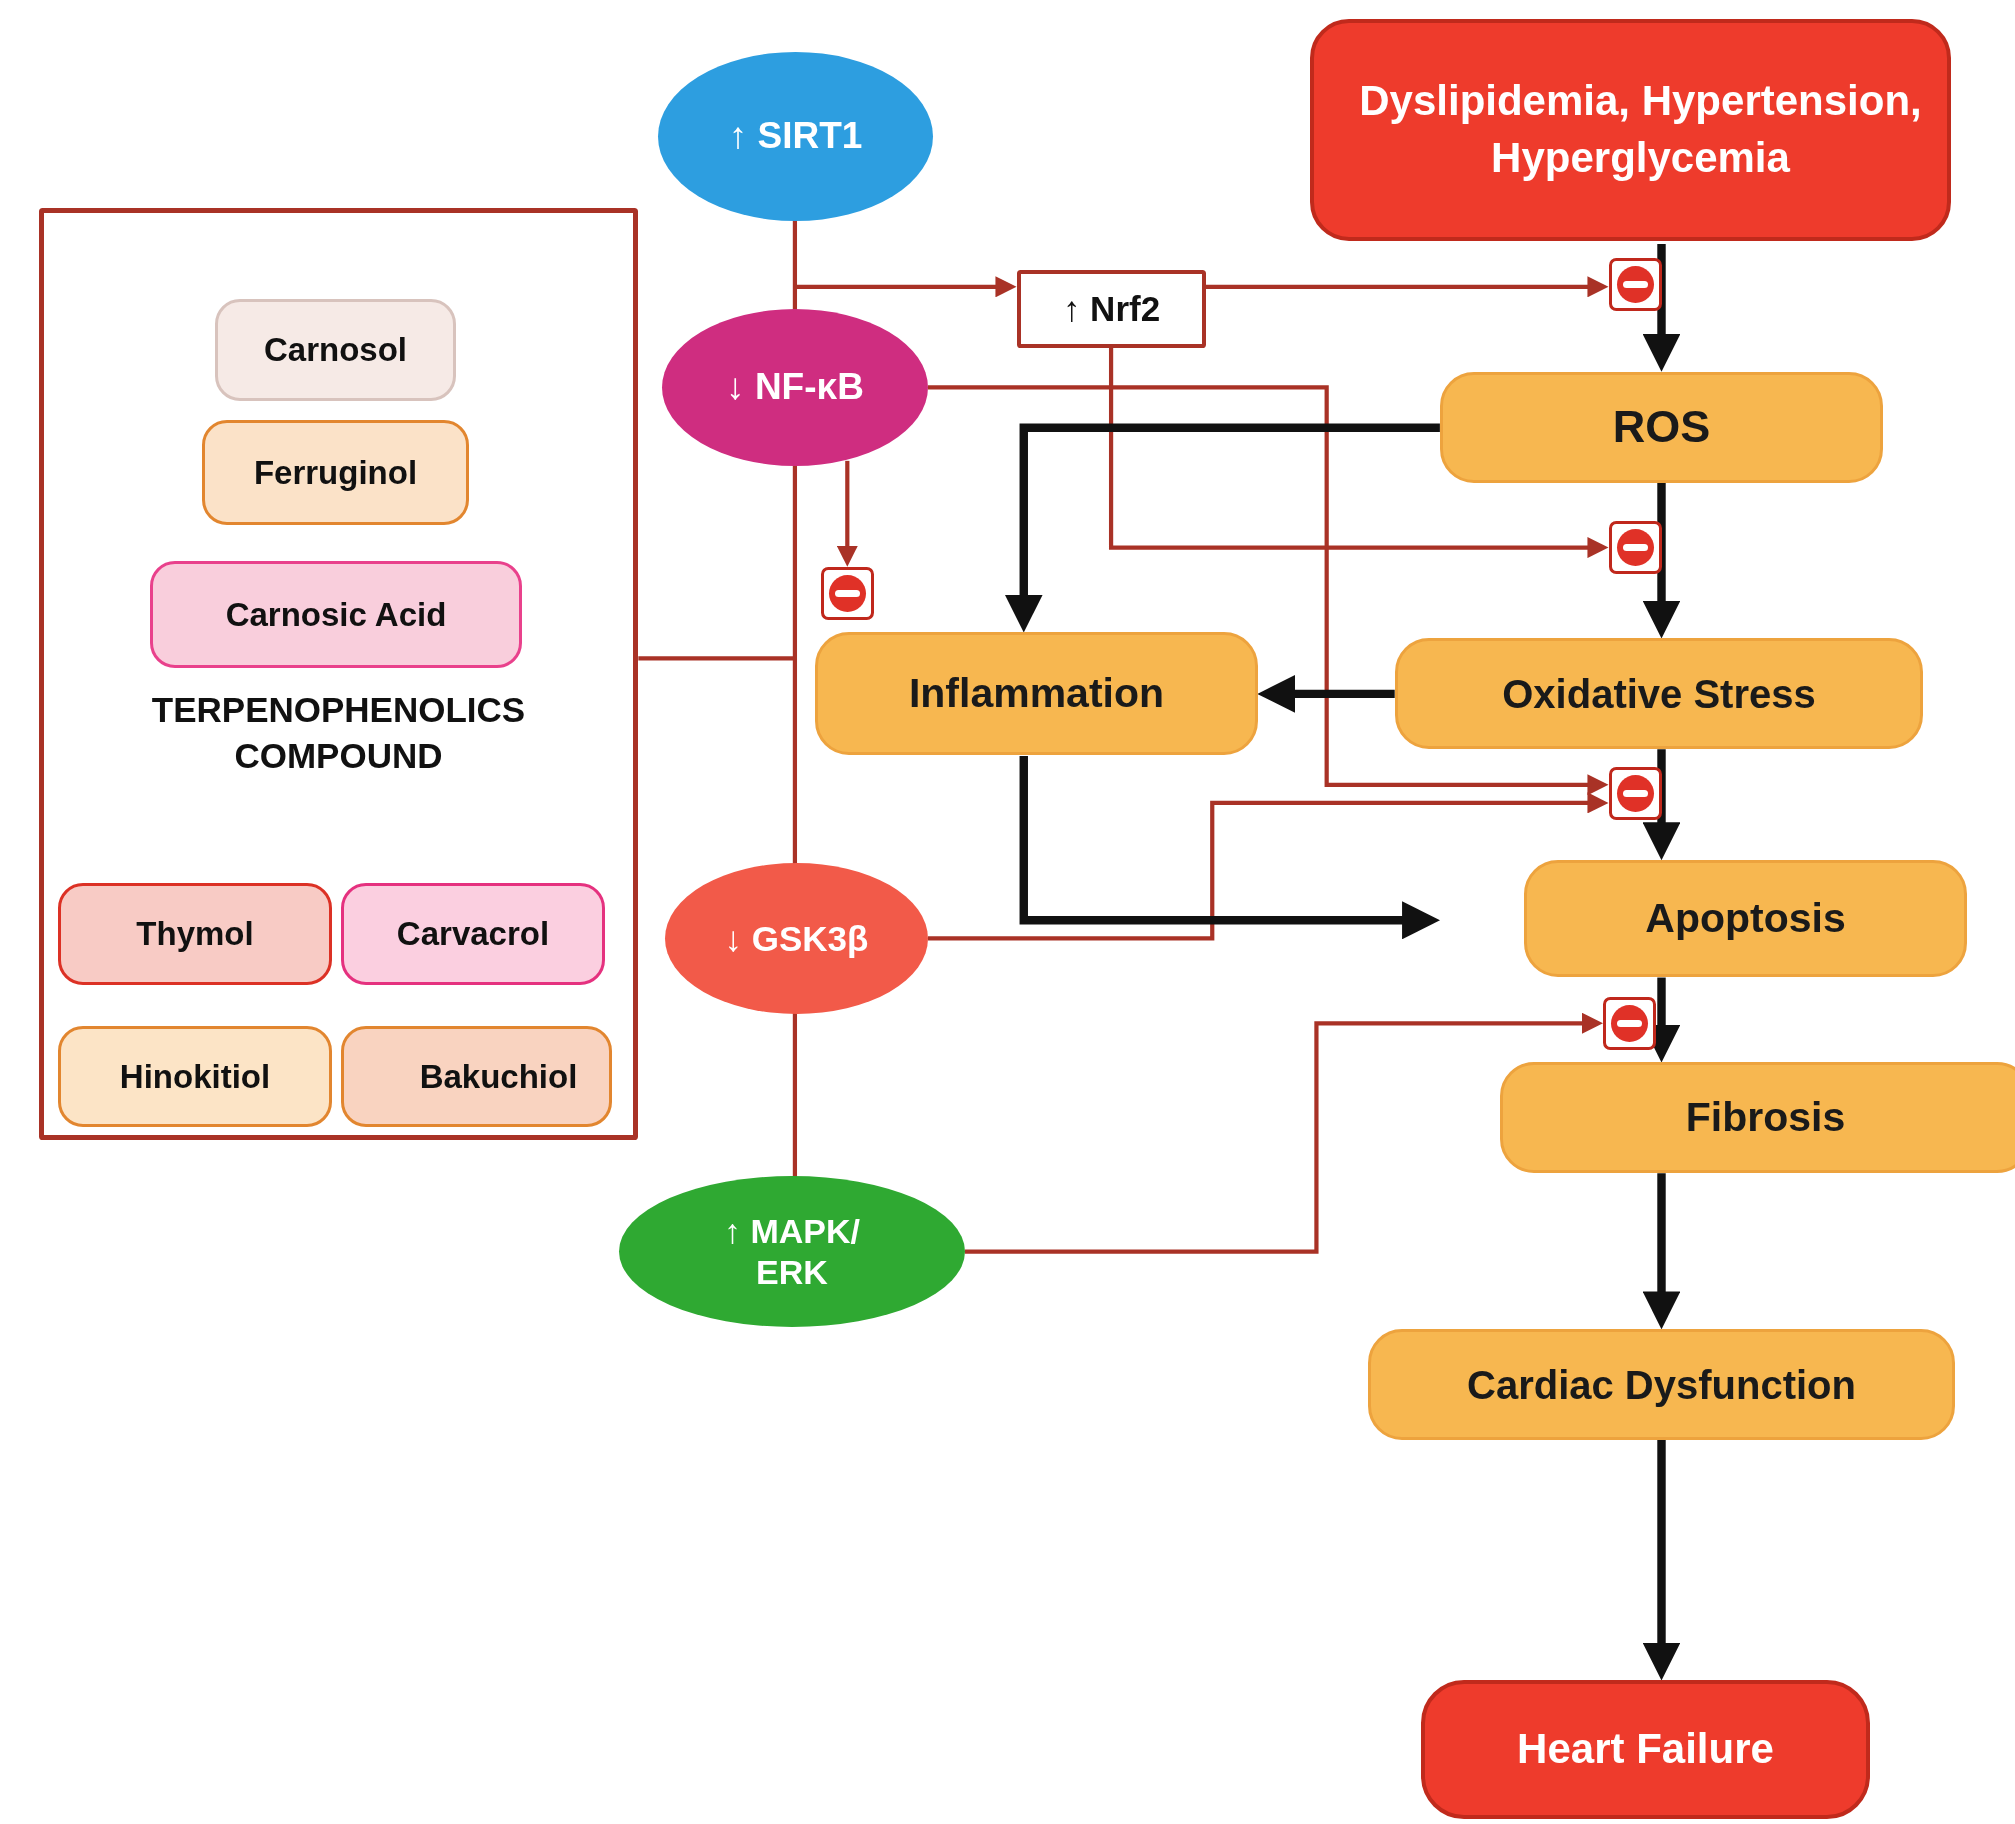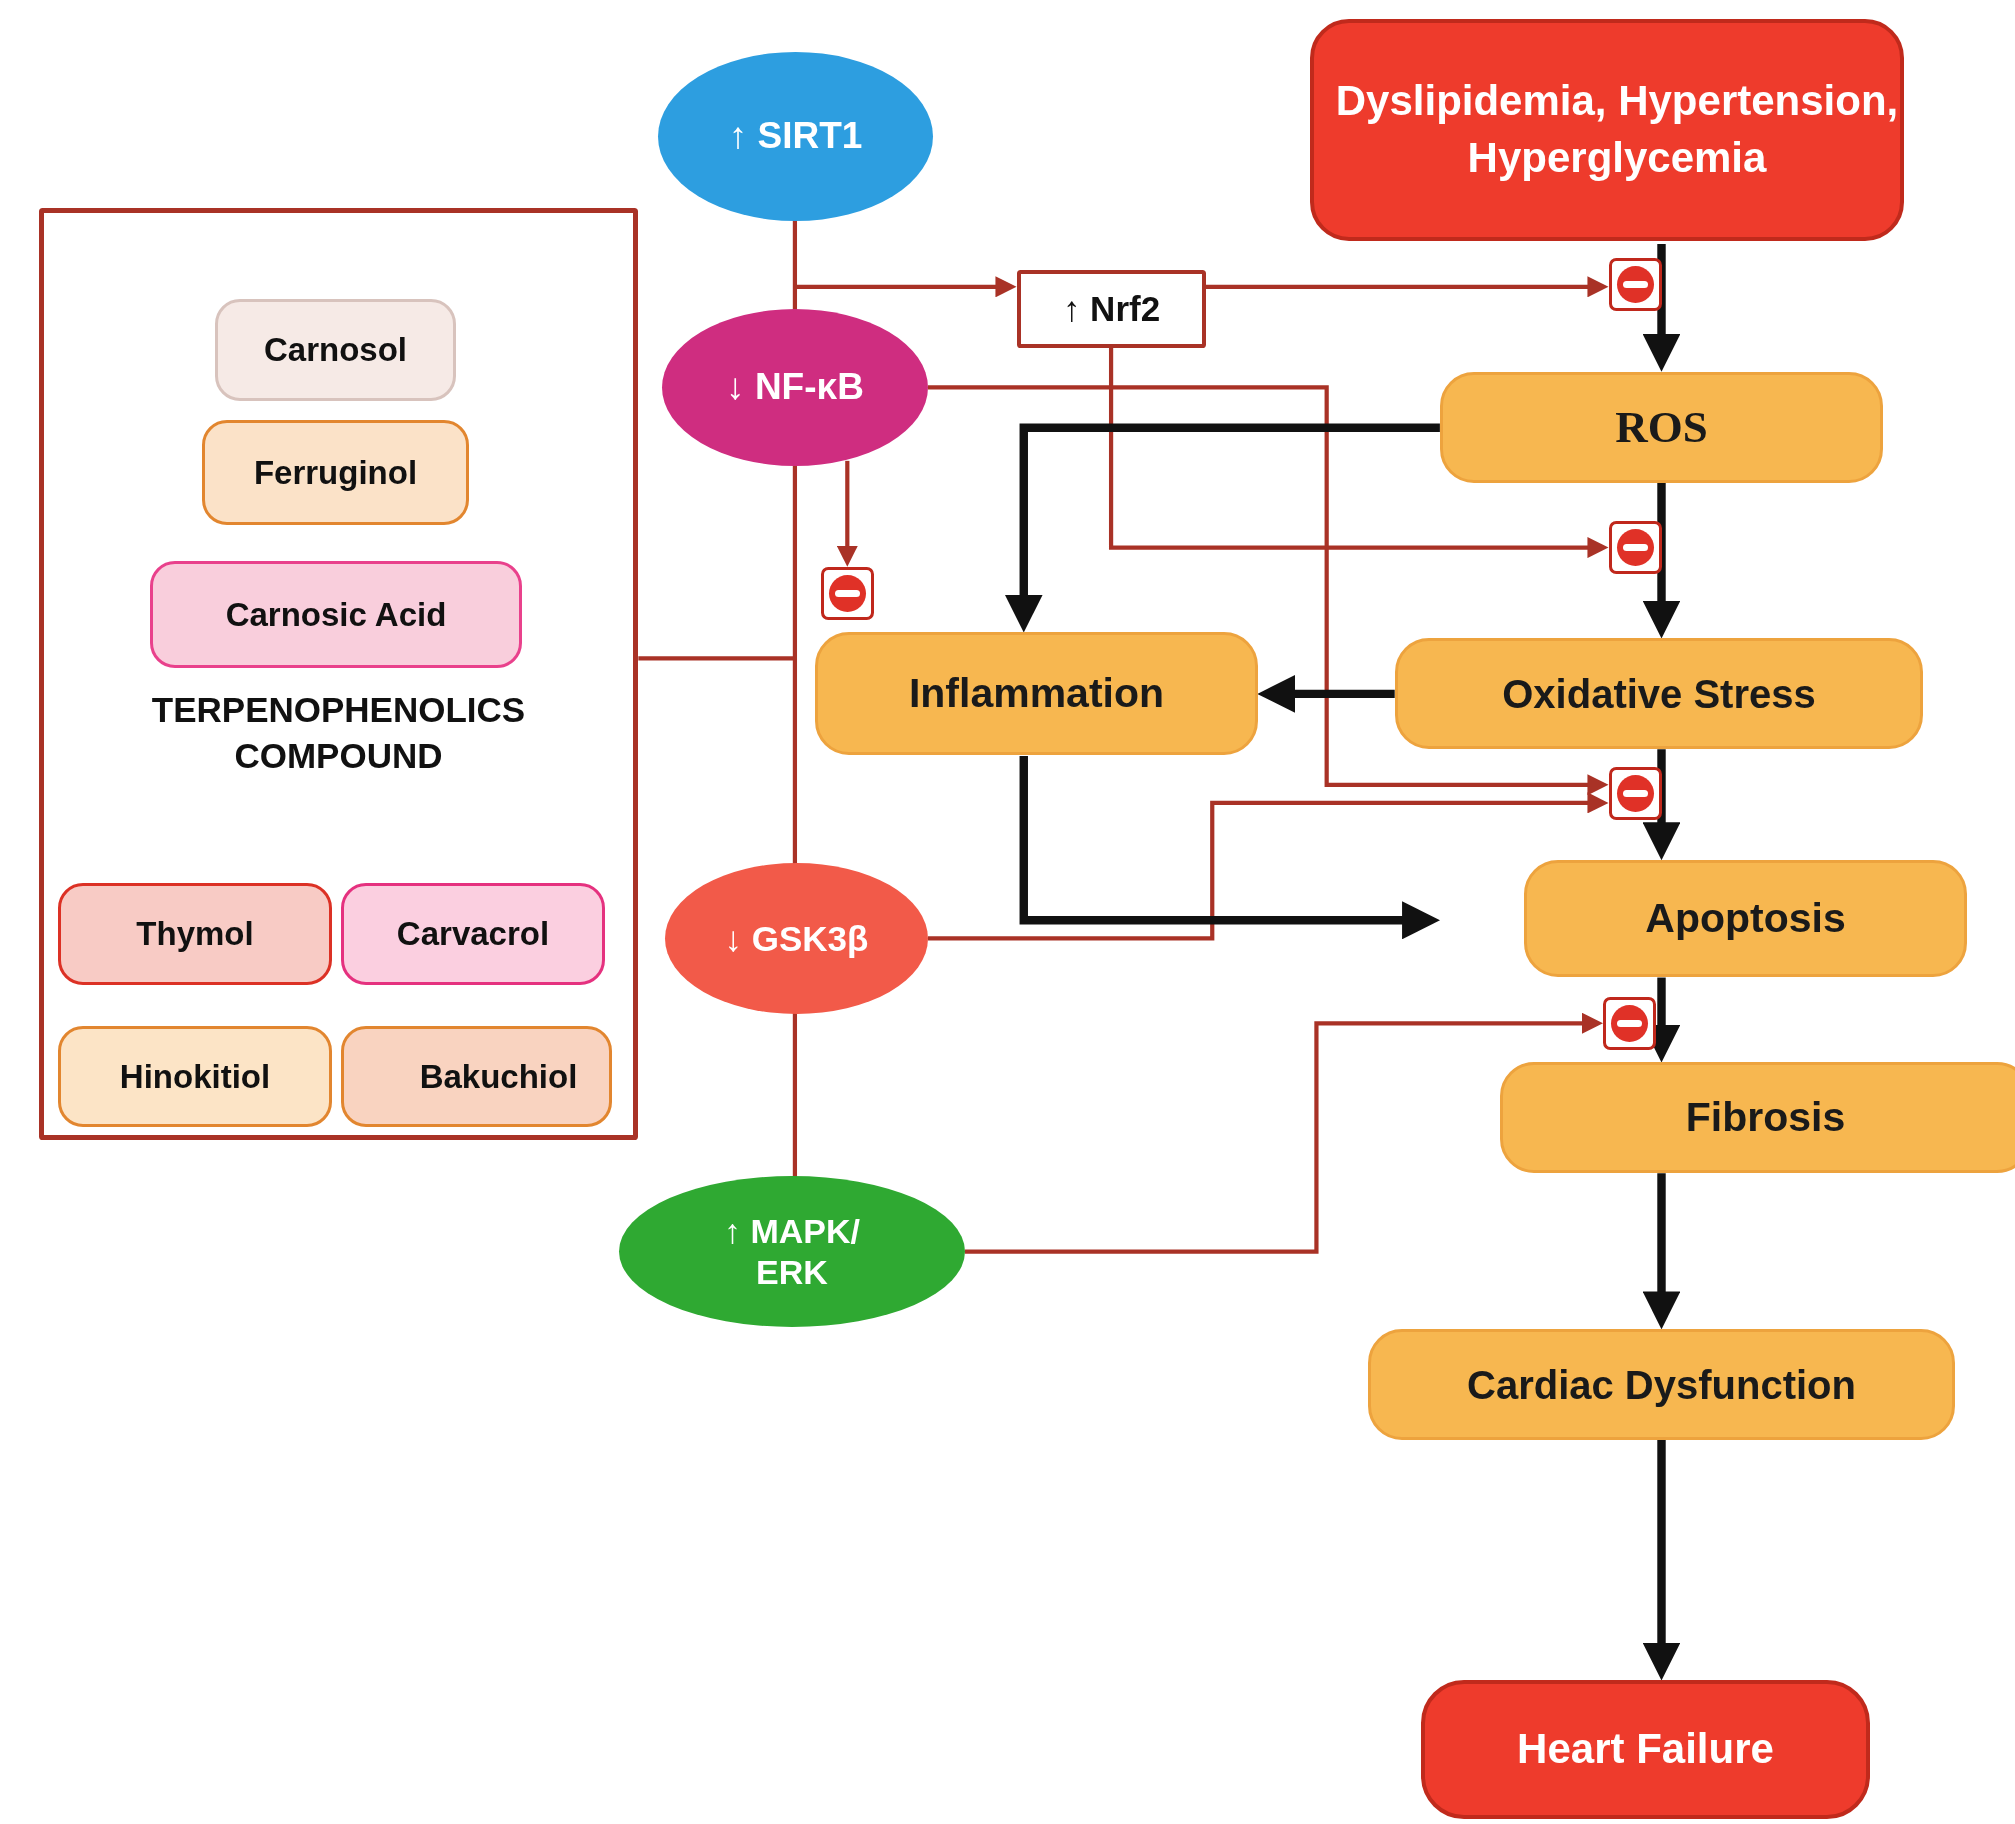--- a/index.html
+++ b/index.html
@@ -49,22 +49,22 @@
     z-index:2; box-sizing:border-box;margin-top:22px;
   }
 
   
   .pbox {
     position:absolute; display:flex; flex-direction:column; align-items:center; justify-content:center;
     border-radius:34px; z-index:2; box-sizing:border-box; text-align:center; line-height:1.35;
   }
   .pbox-orange { background:#F7B750; border:3px solid #EDA33E; color:#1a1a1a; }
   .pbox-red    { background:#EE3B2C; border:4.8px solid #C02A1C; color:#fff; }
-  .bx-risk      { left:1310px; top:19px;   width:594px; height:222px; font-size:42px; border-radius:39px;padding-left:20px; }
-  .bx-ros       { left:1440px; top:372px;  width:443px;  height:111px; font-size:45px;font-family:Liberation Serif, serif; }
+  .bx-risk      { left:1310px; top:19px;   width:641px; height:222px; font-size:42px; border-radius:39px;padding-left:20px; }
+  .bx-ros       { left:1440px; top:372px;  width:443px;  height:111px; font-size:45px; }
   .bx-oxstress  { left:1395px; top:638px; width:528px;  height:111px; font-size:40px; }
   .bx-inflam    { left:815px; top:632px; width:443px;  height:123px; font-size:41px; }
   .bx-apoptosis { left:1524px; top:860px; width:443px;  height:117px; font-size:41px; }
   .bx-fibrosis  { left:1460px; top:1062px; width:531px;  height:111px; font-size:41px;margin-left:40px; }
   .bx-cardiac   { left:1368px; top:1329px; width:587px;  height:111px; font-size:40px; }
   .bx-heart     { left:1421px; top:1680px; width:449px;  height:139px; font-size:42px; border-radius:43px; }
 
   
   .inhibit {
     position:absolute; width:53px; height:53px; background:#fff;

